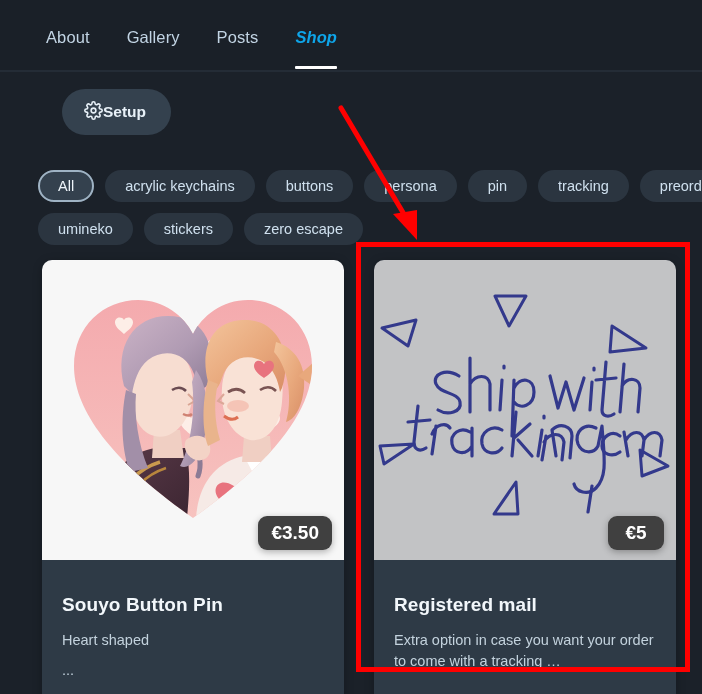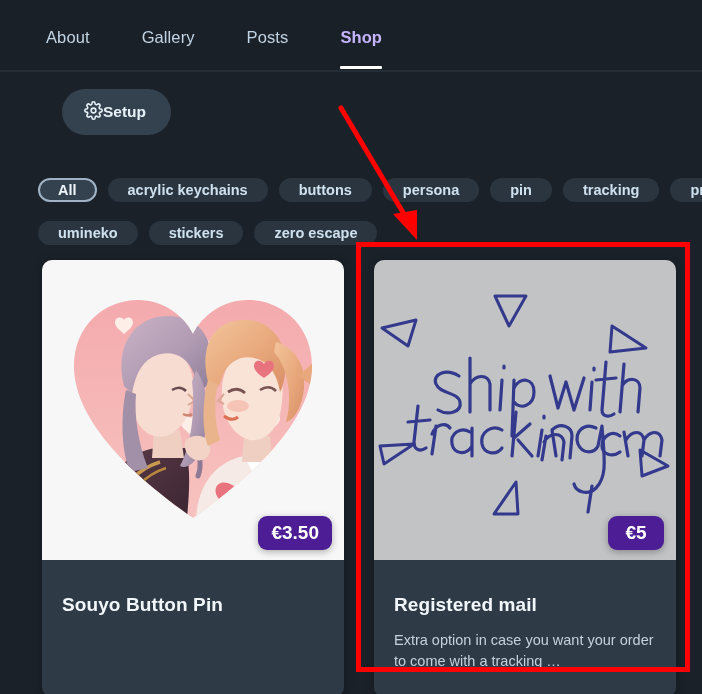--- a/index.html
+++ b/index.html
@@ -32,35 +32,36 @@
     position: absolute;
     left: 0; top: 0;
     width: 702px; height: 72px;
     background: #1a2028;
   }
   .nav-list {
     position: absolute;
     left: 46px; top: 28px;
     display: flex;
     align-items: flex-start;
-    gap: 16px;
+    gap: 1px;
   }
   .nav-item {
     position: relative;
     font-size: 16.5px;
     color: #c2d4e4;
     padding: 0 0 22px 0;
     margin-right: 36px;
     cursor: pointer;
     white-space: nowrap;
     letter-spacing: 0.1px;
   }
   .nav-item.active {
-    color: #c4b5fd;
+    color: #0ea5e9;
     font-weight: bold;
+    font-style: italic;
   }
   .nav-item.active .nav-underline {
     position: absolute;
     left: 0; right: 0; bottom: 0;
     height: 3px;
     background: #ffffff;
     border-radius: 1px;
   }
   .nav-divider {
     position: absolute;
@@ -102,34 +103,33 @@
     left: 38px; top: 98px;
     width: 700px;
   }
   .chip-row {
     display: flex;
     gap: 11px;
     margin-bottom: 11px;
     white-space: nowrap;
   }
   .chip {
-    height: 24px;
+    height: 32px;
     display: inline-flex;
     align-items: center;
     padding: 0 18px;
     border-radius: 16px;
     background: #2b3540;
     color: #cfe0ee;
     font-size: 14.5px;
-    font-weight: bold;
+    font-weight: normal;
     cursor: pointer;
     border: 2px solid transparent;
     box-sizing: border-box;
     flex: 0 0 auto;
-    margin-top: 8px;
   }
   .chip.selected {
     background: #34414e;
     border: 2px solid #9fb3c4;
     color: #eef5fa;
   }
 
   
   .grid {
     position: absolute;
@@ -152,21 +152,21 @@
   }
   .card-media.light { background: #f7f7f7; }
   .card-media.gray { background: #c2c3c5; }
 
   .price-badge {
     position: absolute;
     right: 12px; bottom: 10px;
     min-width: 30px;
     padding: 6px 13px;
     border-radius: 9px;
-    background: #4c1d95;
+    background: #404040;
     color: #ffffff;
     font-size: 19px;
     font-weight: bold;
     text-align: center;
     box-shadow: 0 2px 7px rgba(0,0,0,0.30);
     line-height: 1.15;
   }
 
   .card-body {
     padding: 18px 20px 26px 20px;
@@ -402,20 +402,24 @@
 
                   <path d="M196 74 c-3-5-10-4-10 2 0 5 7 10 10 12 3-2 10-7 10-12 0-6-7-7-10-2z" fill="#e8737e"></path>
                 </g>
               </g>
             </svg>
           </div>
           <div class="price-badge">€3.50</div>
         </div>
         <div class="card-body">
           <div class="card-title">Souyo Button Pin</div>
+          <div class="card-desc">
+            <span>Heart shaped</span>
+            <span class="more">...</span>
+          </div>
         </div>
       </div>
 
       <div class="card">
         <div class="card-media gray">
           <div class="note">
             <svg width="302" height="300" viewBox="0 0 302 300">
               <g fill="none" stroke="#33398c" stroke-width="3" stroke-linecap="round" stroke-linejoin="round">
 
                 <path d="M121 36 L 152 36 L 135 66 Z"></path>

